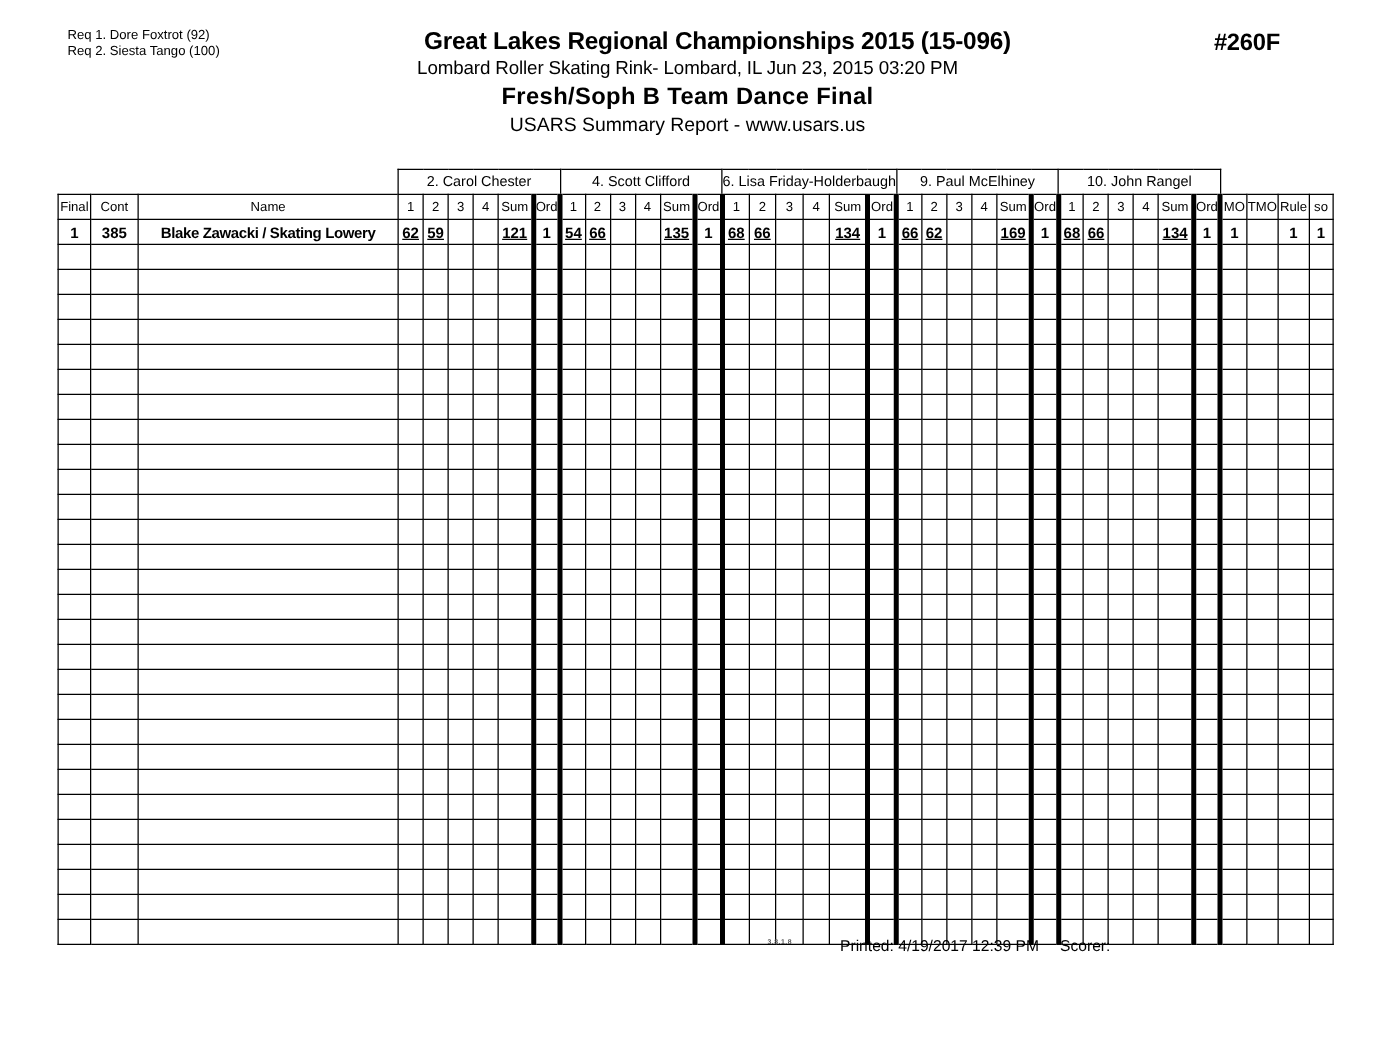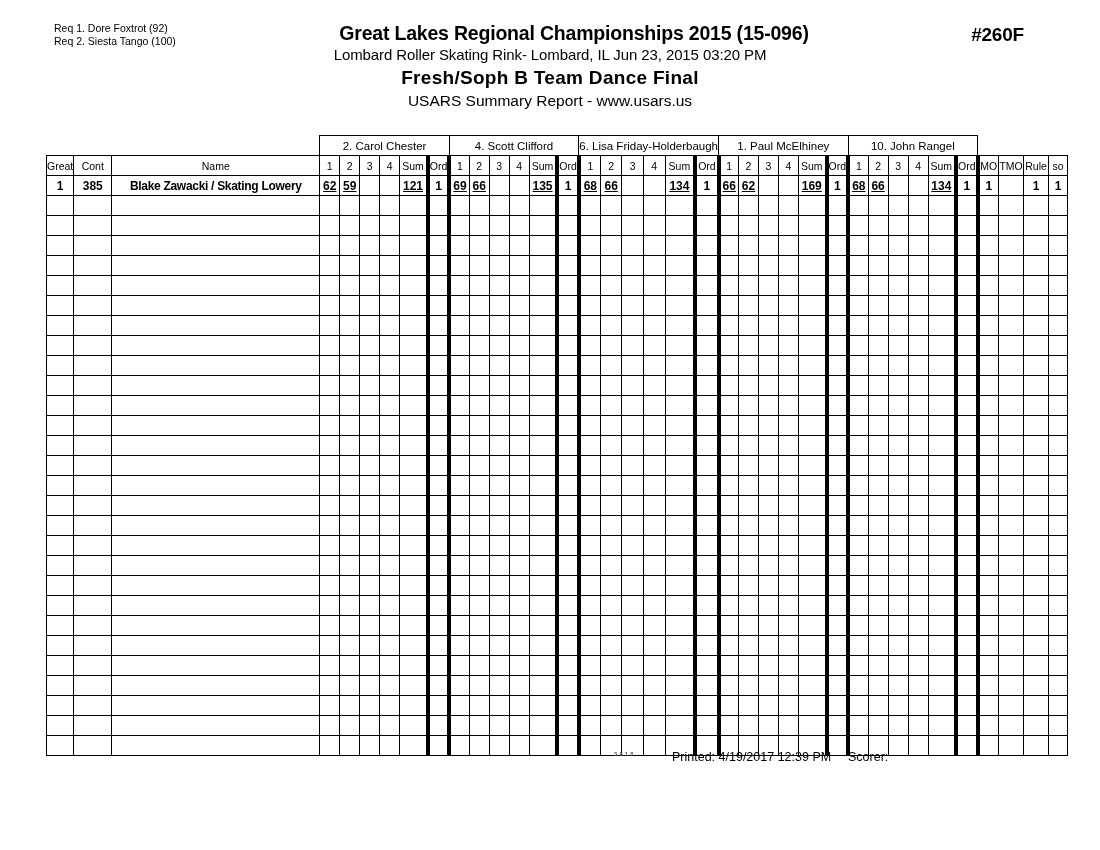--- a/index.html
+++ b/index.html
@@ -214,26 +214,26 @@
       <col style="width:25px">
       <col style="width:25px">
       <col style="width:19px">
   </colgroup>
   <tbody id="table-body">
       <tr class="judge-banner">
         <td class="jb-blank" colspan="3"></td>
         <td class="jb-name" colspan="6">2.   Carol Chester</td>
         <td class="jb-name" colspan="6">4.   Scott Clifford</td>
         <td class="jb-name" colspan="6">6.   Lisa Friday-Holderbaugh</td>
-        <td class="jb-name" colspan="6">1.   Paul McElhiney</td>
+        <td class="jb-name" colspan="6">9.   Paul McElhiney</td>
         <td class="jb-name" colspan="6">10.   John Rangel</td>
         <td class="jb-blank" colspan="4"></td>
       </tr>
       <tr class="col-head">
-        <td>Great</td>
+        <td>Final</td>
         <td>Cont</td>
         <td class="h-name">Name</td>
         <td>1</td>
         <td>2</td>
         <td>3</td>
         <td>4</td>
         <td>Sum</td>
         <td class="ord-col">Ord</td>
         <td>1</td>
         <td>2</td>
@@ -267,21 +267,21 @@
       <tr class="data-row">
         <td>1</td>
         <td>385</td>
         <td class="d-name">Blake Zawacki / Skating Lowery</td>
         <td class="d-num">62</td>
         <td class="d-num">59</td>
         <td class="d-num"></td>
         <td class="d-num"></td>
         <td class="d-num">121</td>
         <td class="ord-col">1</td>
-        <td class="d-num">69</td>
+        <td class="d-num">54</td>
         <td class="d-num">66</td>
         <td class="d-num"></td>
         <td class="d-num"></td>
         <td class="d-num">135</td>
         <td class="ord-col">1</td>
         <td class="d-num">68</td>
         <td class="d-num">66</td>
         <td class="d-num"></td>
         <td class="d-num"></td>
         <td class="d-num">134</td>

